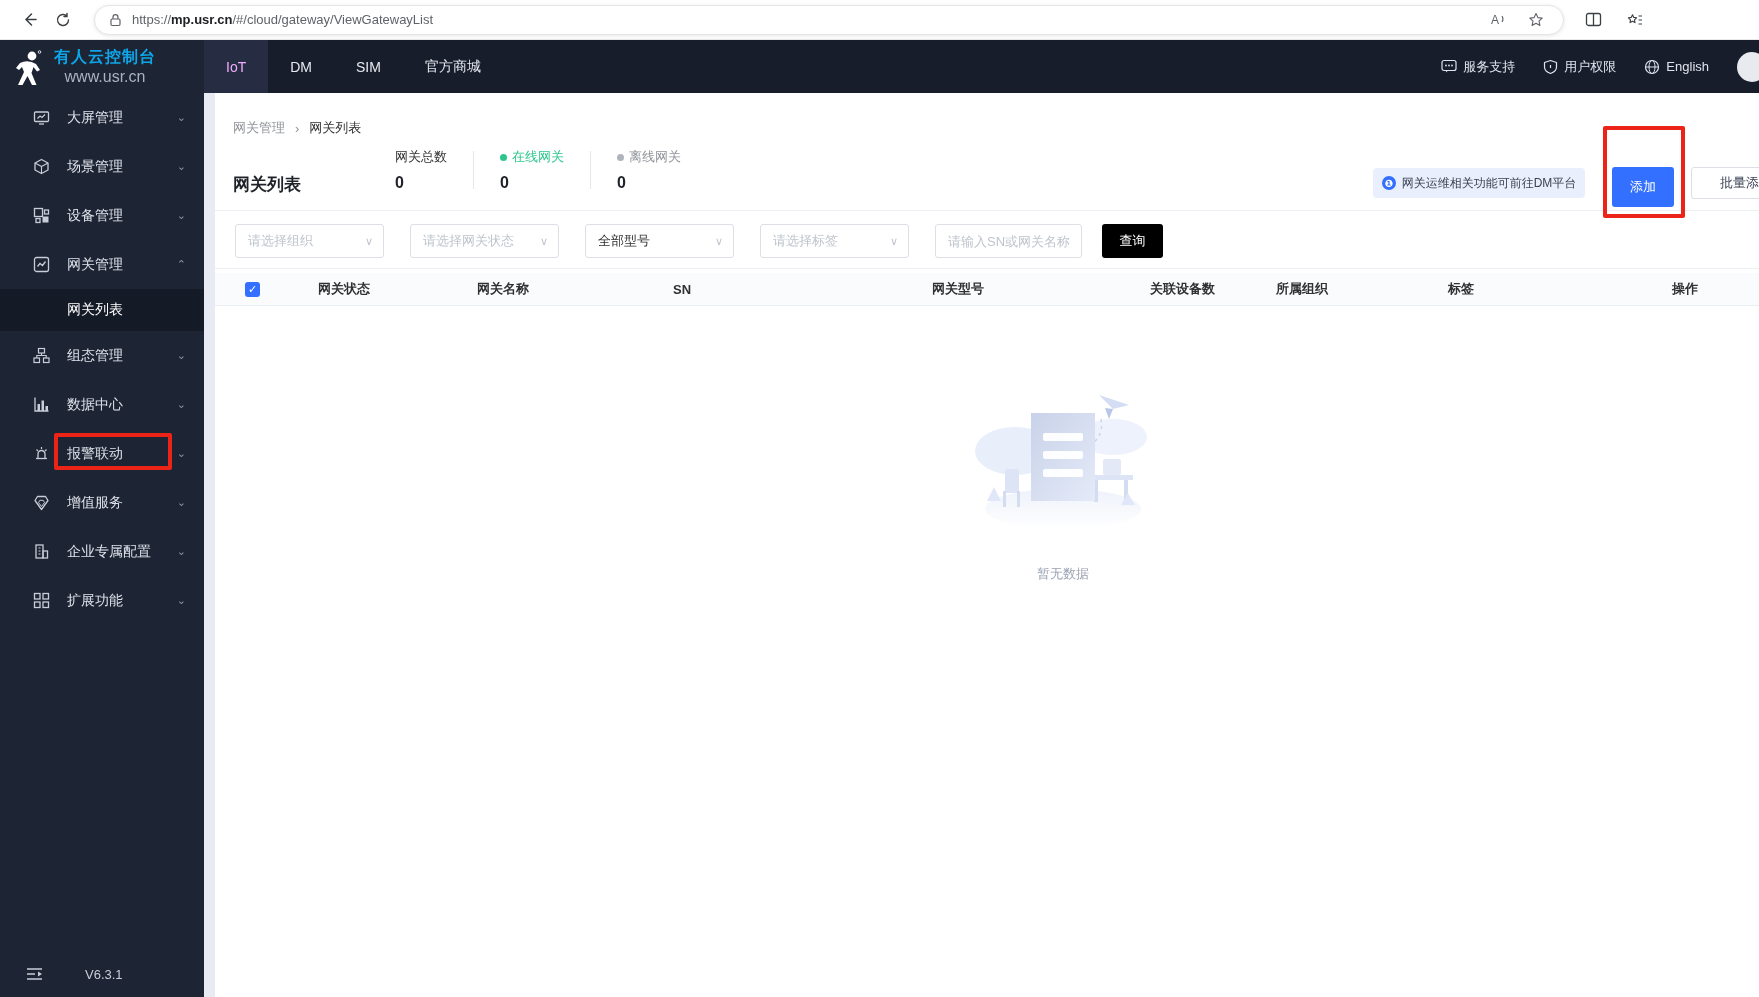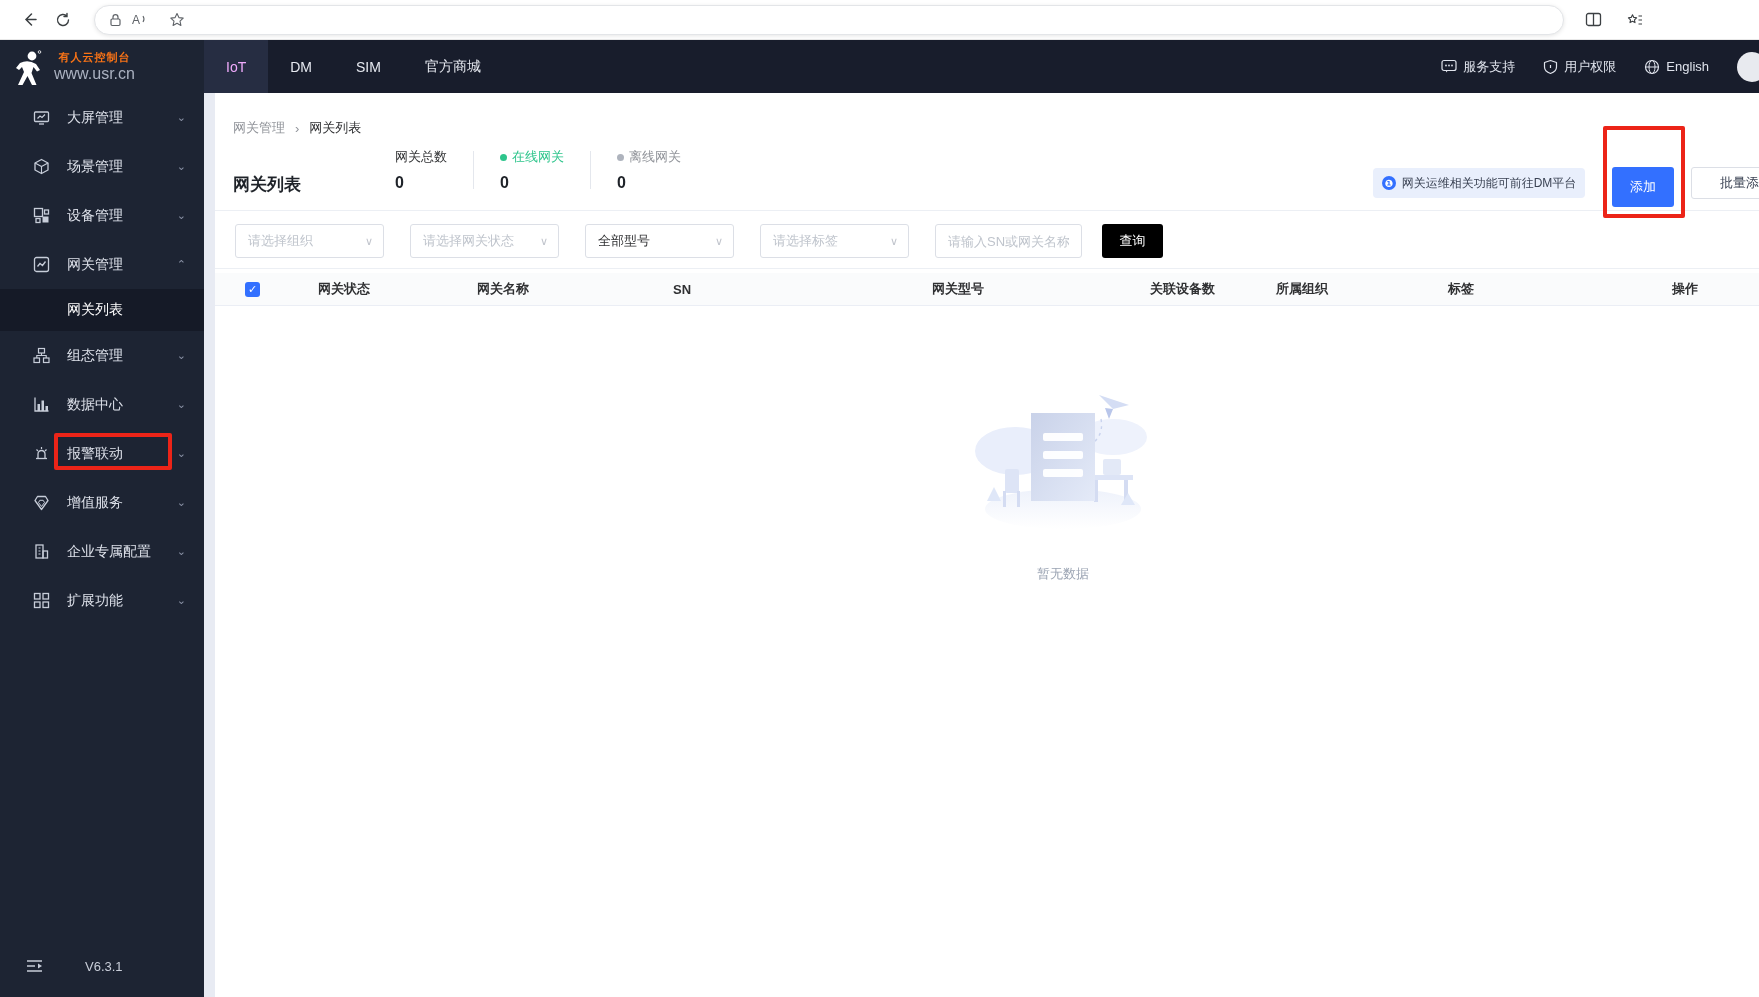--- a/index.html
+++ b/index.html
@@ -14,36 +14,36 @@
   .url-pill { flex:0 0 auto; width:1470px; height:30px; margin-left:14px; background:#fff; border:1px solid #e3e5e8; box-shadow:0 1px 4px rgba(0,0,0,.10); border-radius:15px; display:flex; align-items:center; padding:0 10px 0 14px; }
   .url-text { flex:1; font-size:13px; color:#5f6368; margin-left:10px; white-space:nowrap; overflow:hidden; }
   .url-text .domain { color:#202124; font-weight:700; }
   .pill-right { display:flex; align-items:center; gap:4px; }
   .chrome-right { display:flex; align-items:center; gap:8px; margin-left:12px; }
 
   
   .topnav { position:absolute; left:0; top:40px; width:1759px; height:53px; background:#181d2c; display:flex; align-items:stretch; }
   .brand { width:204px; background:#1d2433; display:flex; align-items:center; padding-left:12px; gap:8px; }
   .brand-text { display:flex; flex-direction:column; align-items:center; line-height:1.1; }
-  .brand-title { color:#f97316; font-size:11px; font-weight:700; letter-spacing:1px; }
+  .brand-title { color:#0ea5e9; font-size:16px; font-weight:700; letter-spacing:1px; }
   .brand-sub { color:#aab1c0; font-size:16px; margin-top:2px; }
   .nav-tabs { display:flex; align-items:stretch; }
   .nav-tab { min-width:60px; padding:0 22px; display:flex; align-items:center; justify-content:center; color:#e6e9f0; font-size:14px; cursor:pointer; }
   .nav-tab.active { background:#262d42; color:#f0abfc; }
   .nav-right { margin-left:auto; display:flex; align-items:center; gap:28px; padding-right:10px; }
   .nav-right-item { display:flex; align-items:center; gap:6px; color:#dfe3ec; font-size:13px; cursor:pointer; }
   .avatar { width:30px; height:30px; border-radius:50%; background:#e8eaef; margin-right:-18px; flex:0 0 auto; }
 
   
   .sidebar { position:absolute; left:0; top:93px; width:204px; height:904px; background:#1d2433; }
   .side-item { height:49px; display:flex; align-items:center; padding-left:33px; color:#dde1ea; font-size:14px; cursor:pointer; position:relative; }
   .side-item .s-icon { width:17px; height:17px; margin-right:17px; flex:0 0 auto; display:flex; }
   .side-item .chev { position:absolute; right:18px; color:#8a92a6; font-size:11px; }
   .submenu { height:42px; background:#151a27; display:flex; align-items:center; padding-left:67px; color:#ffffff; font-size:14px; cursor:pointer; }
-  .side-foot { position:absolute; left:0; bottom:8px; width:236px; height:30px; display:flex; }
+  .side-foot { position:absolute; left:0; bottom:8px; width:236px; height:30px; display:flex; align-items:center; }
   .collapse-ic { margin-left:26px; display:flex; }
   .version { color:#c9ced9; font-size:13px; margin-left:42px; }
 
   
   .gutter { position:absolute; left:204px; top:93px; width:11px; height:904px; background:#e8ebf3; }
 
   
   .main { position:absolute; left:215px; top:93px; width:1544px; height:904px; background:#fff; }
   .breadcrumb { position:absolute; left:18px; top:26px; font-size:13px; color:#909399; display:flex; gap:10px; align-items:center; }
   .breadcrumb .cur { color:#303133; }
@@ -108,20 +108,21 @@
           <path d="M13.5 8 a5.5 5.5 0 1 1 -1.6 -3.9 M12 1.5 v3 h-3" stroke="#3c4043" stroke-width="1.4" fill="none" stroke-linecap="round"></path>
         </svg>
     </div>
     <div class="url-pill">
       <span>
         <svg width="13" height="14" viewBox="0 0 13 14">
             <rect x="2" y="6" width="9" height="6.5" rx="1.2" stroke="#5f6368" stroke-width="1.2" fill="none"></rect>
             <path d="M4 6 V4.2 a2.5 2.5 0 0 1 5 0 V6" stroke="#5f6368" stroke-width="1.2" fill="none"></path>
           </svg>
       </span>
+      <span class="url-text"><span>https://</span><span class="domain">mp.usr.cn</span><span>/#/cloud/gateway/ViewGatewayList</span></span>
       <span class="pill-right">
         <span class="b-icon">
           <svg width="17" height="15" viewBox="0 0 17 15">
               <text x="1" y="12" font-size="12" fill="#5f6368" font-family="Liberation Sans,sans-serif">A</text>
               <path d="M12 4 q2 3 0 6" stroke="#5f6368" stroke-width="1.1" fill="none"></path>
             </svg>
         </span>
         <span class="b-icon">
           <svg width="16" height="16" viewBox="0 0 16 16">
               <path d="M8 1.6 L9.9 5.6 14.2 6.1 11 9.1 11.9 13.4 8 11.2 4.1 13.4 5 9.1 1.8 6.1 6.1 5.6 Z" stroke="#5f6368" stroke-width="1.1" fill="none" stroke-linejoin="round"></path>

